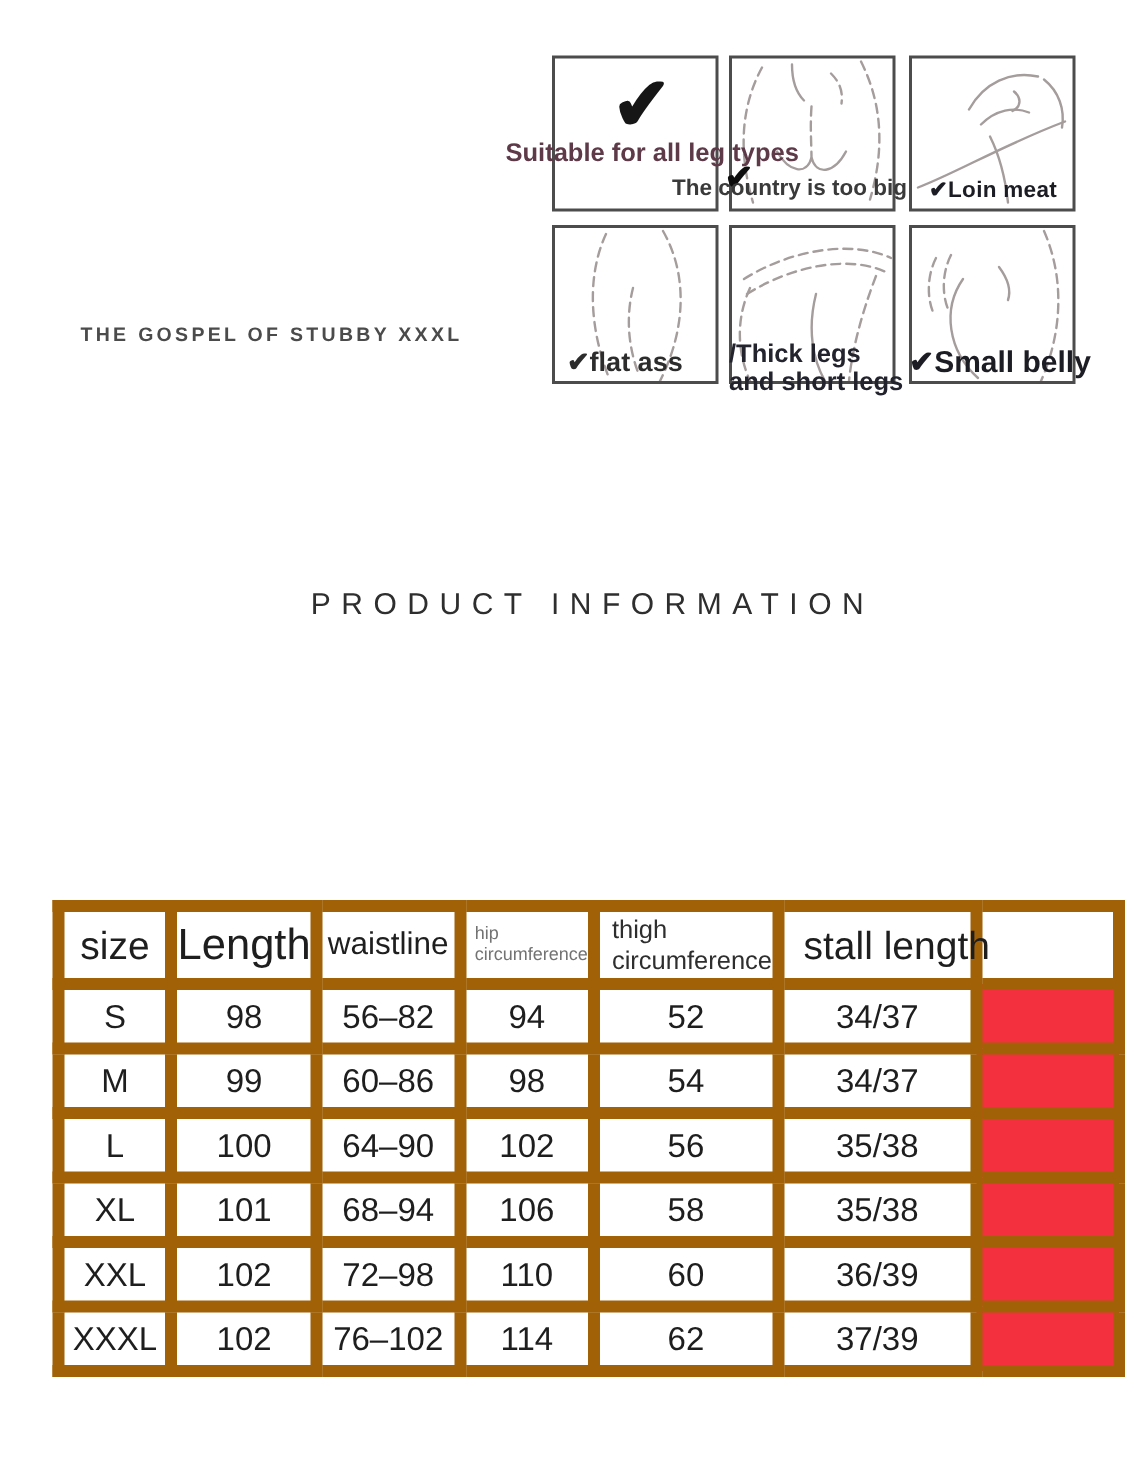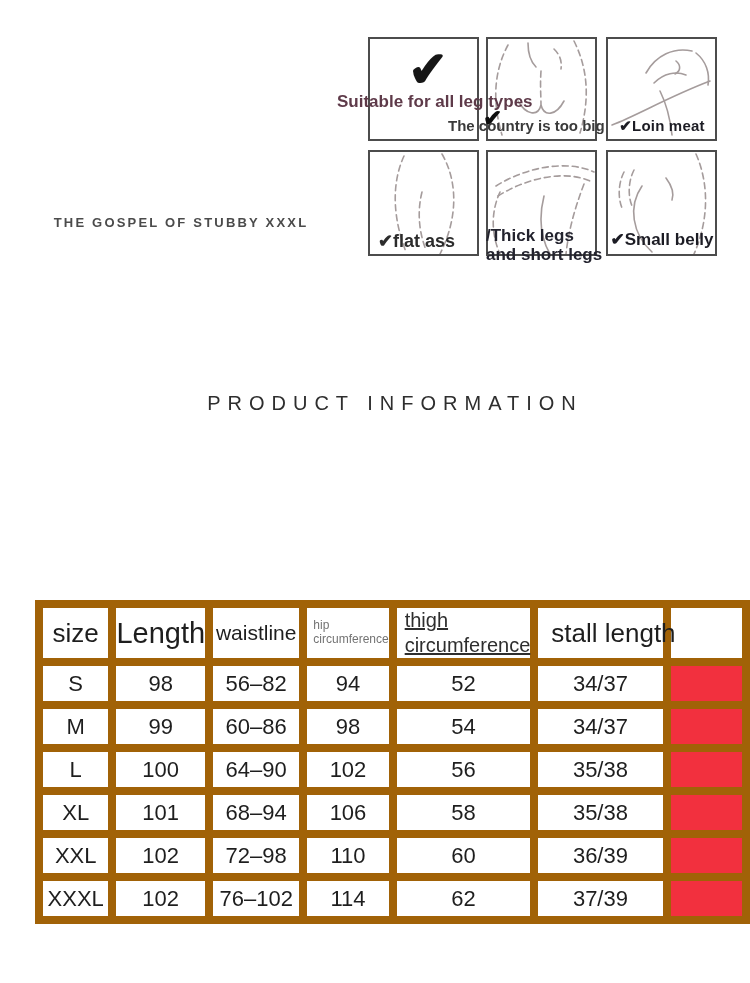--- a/index.html
+++ b/index.html
@@ -27,21 +27,21 @@
   }
   .overlay-label{position:absolute;white-space:nowrap;font-weight:bold;}
   .suitable{left:337px;top:92px;font-size:17px;color:#5e3a49;}
   .country{left:448px;top:117px;font-size:15px;color:#3a3a3a;}
   .country-check{left:483px;top:105px;font-size:23px;font-weight:bold;color:#0e0e0e;}
   .loin{left:607px;top:117px;width:110px;text-align:center;font-size:15px;
         font-weight:bold;color:#1c1c24;letter-spacing:0.2px;}
   .flat{left:378px;top:230px;font-size:18px;color:#2c2c2c;}
   .thick{left:486px;top:226px;font-size:17px;font-weight:bold;color:#23232e;
          line-height:19px;white-space:nowrap;}
-  .belly{left:606px;top:229px;width:112px;text-align:center;font-size:17px;
+  .belly{left:606px;top:229px;width:112px;text-align:center;font-size:20px;
          font-weight:bold;color:#1c1c24;}
   
   .headline{
     position:absolute;left:25px;top:203px;width:312px;text-align:center;
     font-size:13px;font-weight:bold;letter-spacing:2.2px;color:#4b4b4b;
   }
   .headline .line2{margin-top:12px;}
   
   .section-title{
     position:absolute;left:0;top:392px;width:750px;text-align:center;
@@ -57,21 +57,21 @@
     border:8px solid #a16207;text-align:center;vertical-align:middle;
     padding:0;font-weight:normal;color:#1e1e1e;overflow:visible;
   }
   .size-chart thead tr{height:52px;}
   .size-chart tbody tr{height:43px;}
   .size-chart td{font-size:22px;}
   th.h-size{font-size:26px;}
   th.h-length{font-size:29px;}
   th.h-waist{font-size:21px;}
   th.h-hip{font-size:12px;color:#737373;text-align:left;padding-left:6px;line-height:1.15;}
-  th.h-thigh{font-size:20px;color:#2e2e2e;text-align:left;padding-left:8px;line-height:1.25;text-decoration:underline;}
+  th.h-thigh{font-size:17px;color:#2e2e2e;text-align:left;padding-left:8px;line-height:1.25;}
   th.h-stall{font-size:26px;}
   th.h-stall .stall-inner{position:relative;left:13px;white-space:nowrap;}
   td.red-cell{background:#f2303e;}
 </style>
 </head>
 <body>
 
 <div class="box" id="box1">
   <span class="big-check">✔</span>
 </div>

